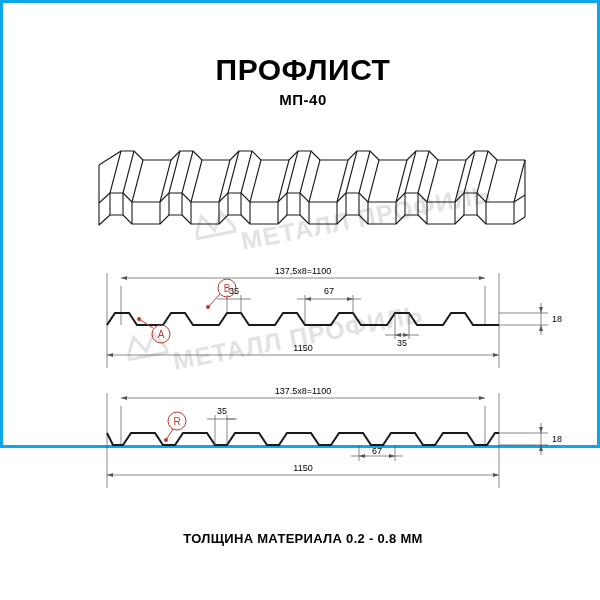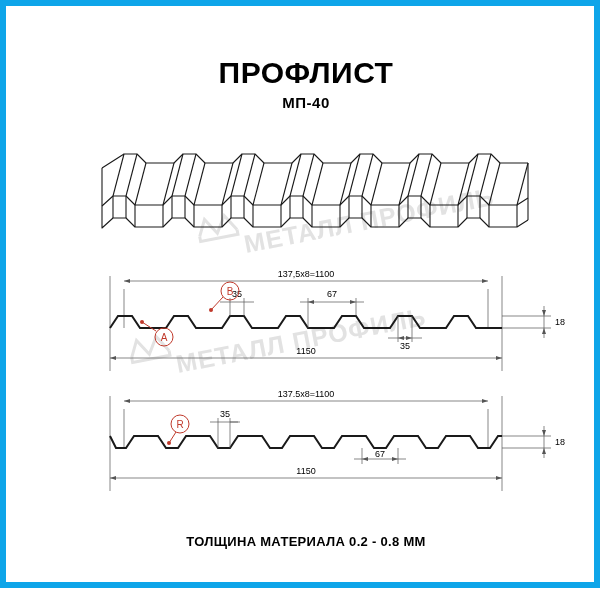--- a/index.html
+++ b/index.html
@@ -11,23 +11,23 @@
     height: 600px;
     background: #ffffff;
     font-family: "Liberation Sans", sans-serif;
     color: #000000;
     overflow: hidden;
     position: relative;
   }
   .sheet {
     position: relative;
     width: 600px;
-    height: 588px;
+    height: 448px;
     box-sizing: border-box;
-    border: 6px solid #0ea5e9;
+    border: 3px solid #0ea5e9;
   }
   
   .title {
     position: absolute;
     top: 50px;
     left: 0;
     width: 600px;
     text-align: center;
     font-size: 30px;
     font-weight: bold;

